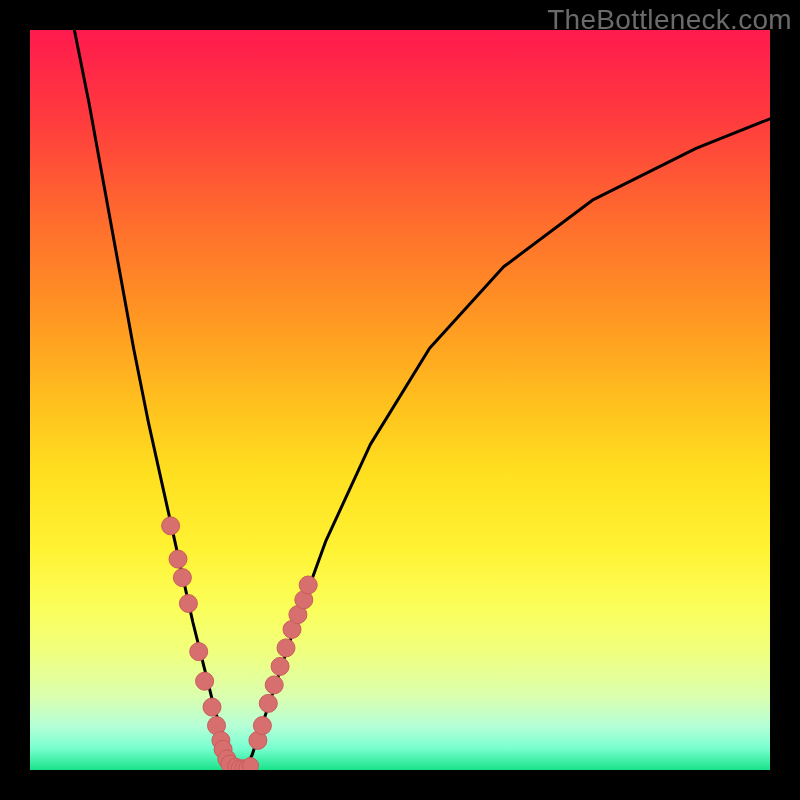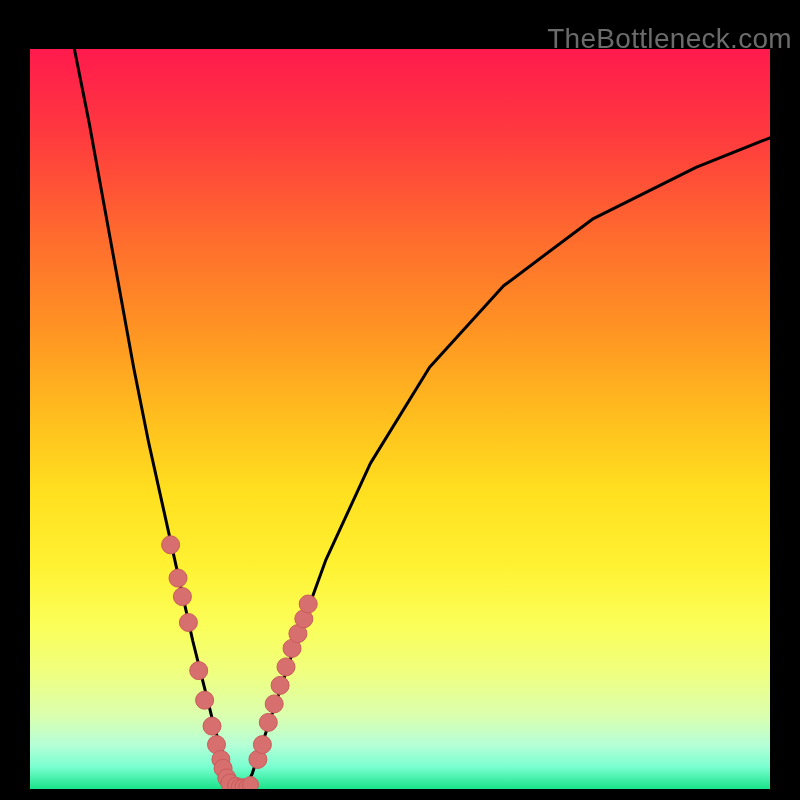--- a/index.html
+++ b/index.html
@@ -11,21 +11,20 @@
     background: #000;
     font-family: Arial, Helvetica, sans-serif;
   }
   .frame {
     position: absolute;
     left: 0;
     top: 0;
     width: 800px;
     height: 668px;
     background: #000;
-    margin-top: 19px;
   }
   .plot-area {
     position: absolute;
     left: 30px;
     top: 30px;
     width: 740px;
     height: 740px;
     background: linear-gradient(to bottom,
       #ff1a4d 0%,
       #ff3b3e 12%,

